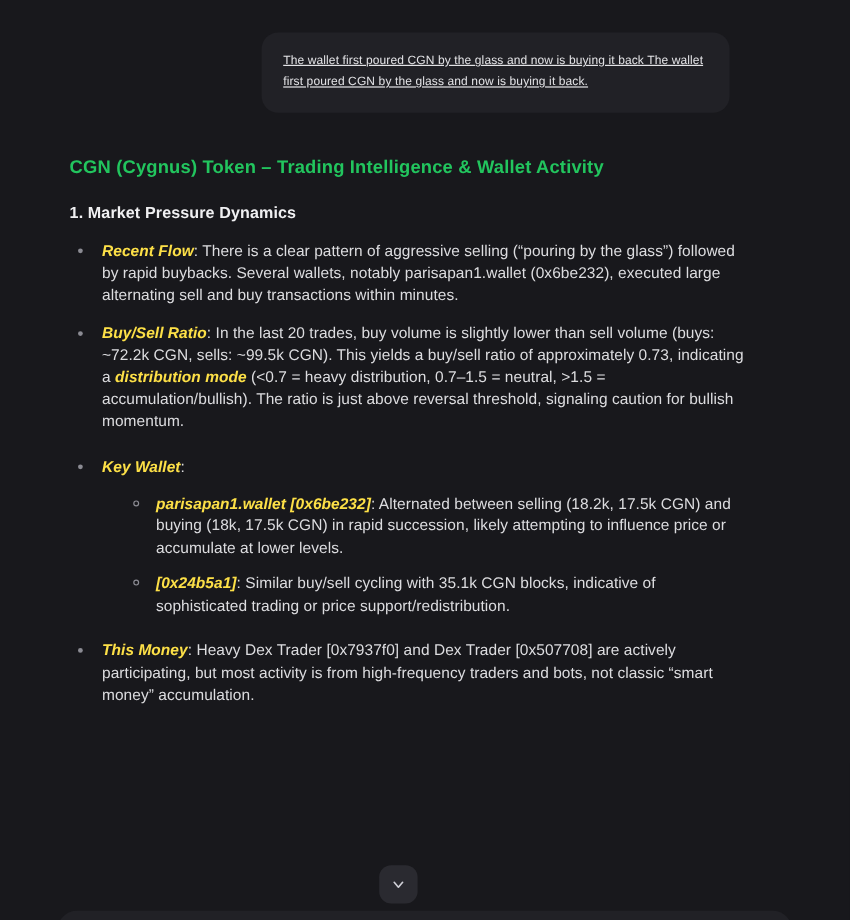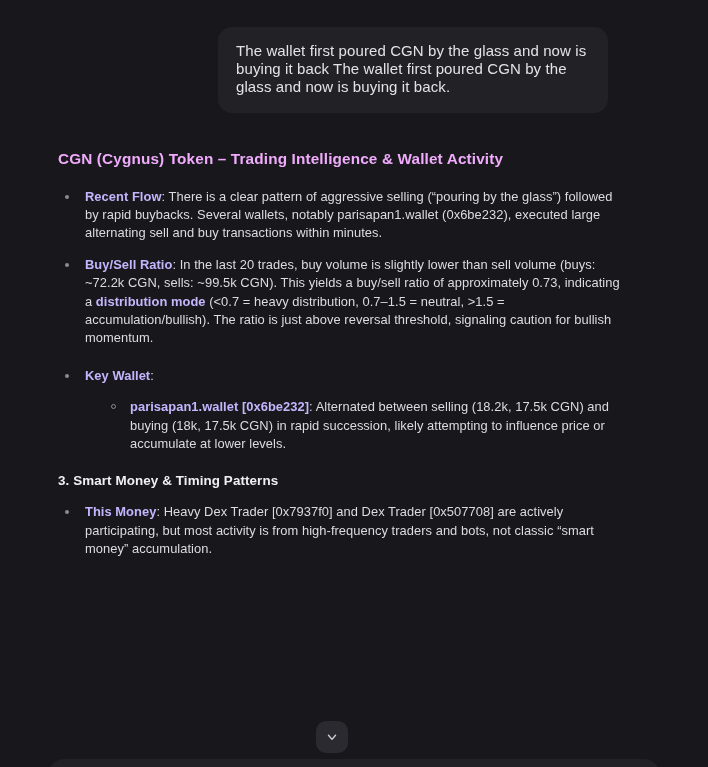--- a/index.html
+++ b/index.html
@@ -32,43 +32,44 @@
   }
 
   .bubble {
     width: 390px;
     background: #212126;
     border-radius: 14px;
     padding: 15px 18px 16px 18px;
   }
 
   .bubble-text {
-    font-size: 15px;
+    font-size: 10px;
     line-height: 18.2px;
     color: #e3e3e6;
     letter-spacing: 0.1px;
+    text-decoration: underline;
   }
 
   .bubble-sub {
     font-size: 13.2px;
     line-height: 18px;
     color: #d7d7db;
     margin-top: 13px;
   }
 
   
   .answer {
     padding: 36px 88px 0 58px;
   }
 
   h1.doc-title {
     font-size: 15.3px;
     font-weight: bold;
     letter-spacing: 0.15px;
-    color: #f0abfc;
+    color: #22c55e;
     line-height: 20px;
     margin-bottom: 19px;
   }
 
   h2.sec-title {
     font-size: 13.4px;
     font-weight: bold;
     color: #f0f0f2;
     letter-spacing: 0.1px;
     line-height: 18px;
@@ -124,21 +125,22 @@
     border-radius: 50%;
     border: 1px solid #8b8b93;
     background: transparent;
   }
 
   
   li.has-sub > ul.lvl2 { margin-left: 21px; }
 
   b, strong {
     font-weight: bold;
-    color: #c4b5fd;
+    color: #fde047;
+    font-style: italic;
   }
 
   
   .scroll-btn {
     position: absolute;
     left: 316px;
     top: 721px;
     width: 32px;
     height: 32px;
     border-radius: 10px;
@@ -183,20 +185,21 @@
     <div class="bubble">
       <div class="bubble-text">The wallet first poured CGN by the glass and now is buying it back The wallet first poured CGN by the glass and now is buying it back.</div>
     </div>
   </div>
 
   <div class="answer">
 
     <h1 class="doc-title">CGN (Cygnus) Token – Trading Intelligence &amp; Wallet Activity</h1>
 
     <div class="sec">
+      <h2 class="sec-title">1. Market Pressure Dynamics</h2>
       <ul class="lvl1">
         <li>
           <span class="bullet"></span>
           <b>Recent Flow</b><span>:</span><span> There is a clear pattern of aggressive selling (“pouring by the glass”) followed by rapid buybacks. Several wallets, notably parisapan1.wallet (0x6be232), executed large alternating sell and buy transactions within minutes.</span>
         </li>
         <li>
           <span class="bullet"></span>
           <b>Buy/Sell Ratio</b><span>:</span><span> In the last 20 trades, buy volume is slightly lower than sell volume (buys: ~72.2k CGN, sells: ~99.5k CGN). This yields a buy/sell ratio of approximately 0.73, indicating a </span><b>distribution mode</b><span> (&lt;0.7 = heavy distribution, 0.7–1.5 = neutral, &gt;1.5 = accumulation/bullish). The ratio is just above reversal threshold, signaling caution for bullish momentum.</span>
         </li>
       </ul>
@@ -205,27 +208,30 @@
     <div class="sec">
       <ul class="lvl1">
         <li class="has-sub">
           <span class="bullet"></span>
           <b>Key Wallet</b><span>:</span>
           <ul class="lvl2">
             <li>
               <span class="bullet-hollow"></span>
               <b>parisapan1.wallet [0x6be232]</b><span>:</span><span> Alternated between selling (18.2k, 17.5k CGN) and buying (18k, 17.5k CGN) in rapid succession, likely attempting to influence price or accumulate at lower levels.</span>
             </li>
+            <li>
+              <span class="bullet-hollow"></span>
+              <b>[0x24b5a1]</b><span>:</span><span> Similar buy/sell cycling with 35.1k CGN blocks, indicative of sophisticated trading or price support/redistribution.</span>
+            </li>
           </ul>
         </li>
       </ul>
     </div>
 
     <div class="sec">
-      <h2 class="sec-title">3. Smart Money &amp; Timing Patterns</h2>
       <ul class="lvl1">
         <li>
           <span class="bullet"></span>
           <b>This Money</b><span>:</span><span> Heavy Dex Trader [0x7937f0] and Dex Trader [0x507708] are actively participating, but most activity is from high-frequency traders and bots, not classic “smart money” accumulation.</span>
         </li>
 
       </ul>
     </div>
 
   </div>

